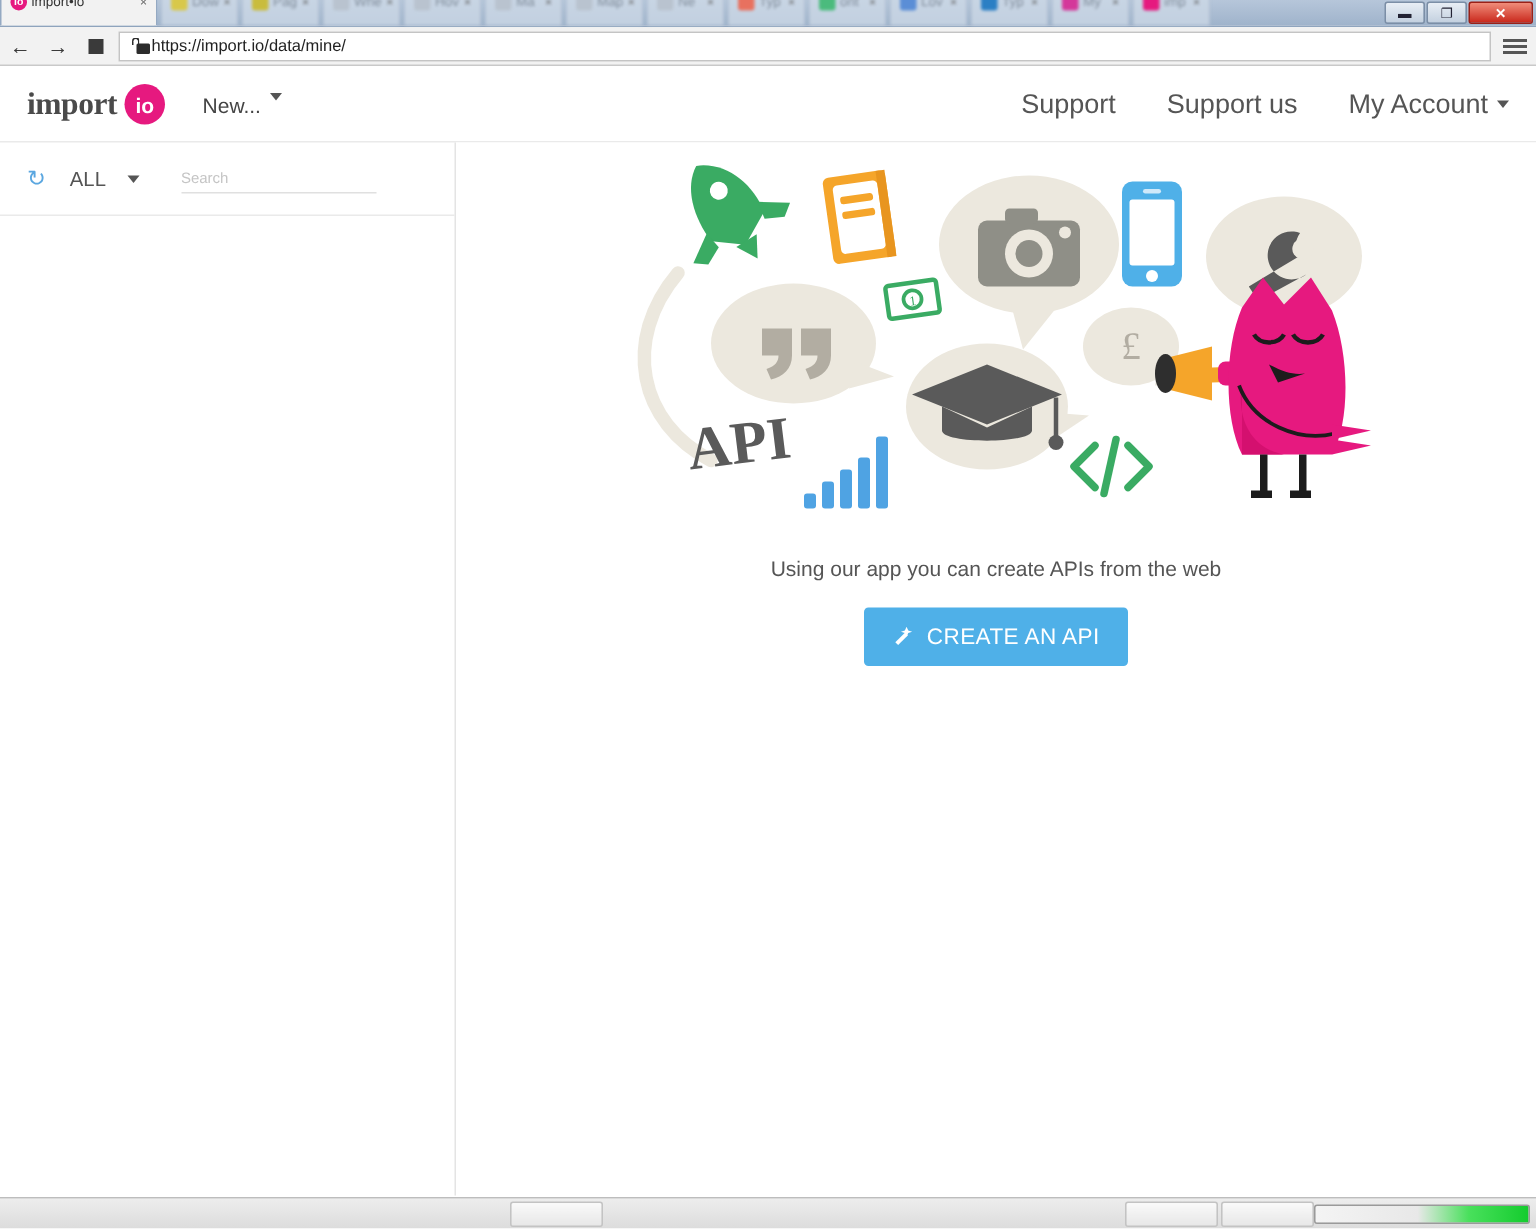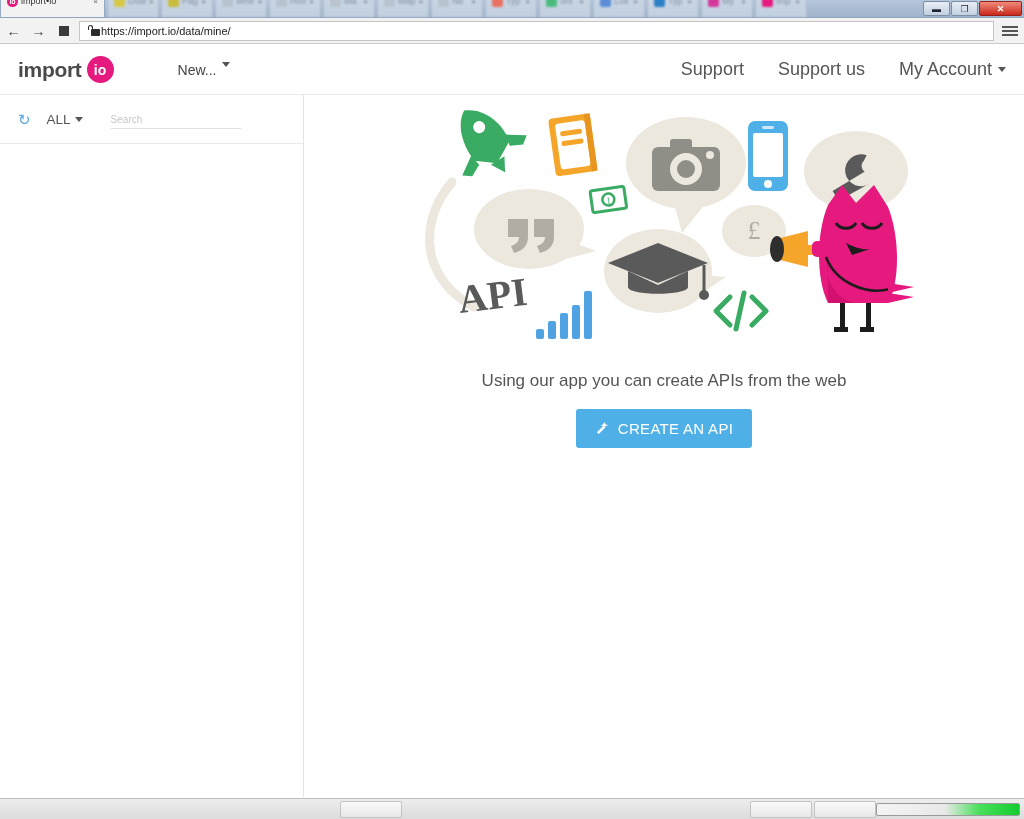--- a/index.html
+++ b/index.html
@@ -111,29 +111,29 @@
   
   .page { position: absolute; top: 45px; left: 0; right: 0; bottom: 21px; background: #fff; }
 
   .apphdr {
     height: 50px;
     display: flex; align-items: center;
     padding: 0 18px;
     border-bottom: 1px solid #eaeaea;
   }
   .logo { display: flex; align-items: center; gap: 5px; }
-  .logo-text { font-size: 21px; font-weight: bold; color: #4a4a4a; letter-spacing: -0.3px; }
+  .logo-text { font-size: 21px; font-weight: bold; color: #4a4a4a; letter-spacing: -0.3px; font-family: Liberation Serif, serif; }
   .logo-badge {
     width: 27px; height: 27px; border-radius: 50%;
     background: #e6197f; color: #fff;
     display: flex; align-items: center; justify-content: center;
     font-size: 14px; font-weight: bold;
   }
   .newmenu {
-    margin-left: 64px;
+    margin-left: 25px;
     font-size: 14px; color: #444;
     display: flex; align-items: flex-start; gap: 6px;
   }
   .caret { width: 0; height: 0; border-left: 4px solid transparent; border-right: 4px solid transparent; border-top: 5px solid #555; }
   .hdr-right { margin-left: auto; display: flex; align-items: center; gap: 34px; }
   .hdr-link { font-size: 18px; color: #555; display: flex; align-items: center; gap: 6px; }
 
   
   .split { display: flex; height: calc(100% - 51px); }
   .sidebar {
@@ -142,39 +142,39 @@
     display: flex; flex-direction: column;
   }
   .sbtools {
     height: 49px;
     display: flex; align-items: center;
     padding: 0 18px;
     gap: 16px;
     border-bottom: 1px solid #eaeaea;
   }
   .refresh-ico { font-size: 15px; color: #5ba7e0; line-height: 1; }
-  .allsel { font-size: 13.5px; color: #555; display: flex; align-items: center; gap: 4px; }
+  .allsel { font-size: 13.5px; color: #555; display: flex; align-items: center; gap: 14px; }
   .searchwrap { margin-left: 12px; flex: 1; }
   .searchwrap input {
     width: 130px;
     border: none; border-bottom: 1px solid #e0e0e0;
     font-size: 10px; color: #333;
     font-family: "Liberation Sans", sans-serif;
     padding: 3px 0; outline: none; background: transparent;
   }
   .searchwrap input::placeholder { color: #c5c5c5; }
   .sbempty {
     padding-top: 33px; text-align: center;
     font-size: 13px; color: #6d6d6d;
   }
 
   .main { flex: 1; position: relative; background: #fff; }
   .hero { position: absolute; top: 0; left: 0; right: 0; text-align: center; padding-top: 12px; }
   .hero-art { width: 520px; height: 260px; margin: 0 auto; display: block; }
-  .hero-cap { font-size: 17px; color: #555; margin-top: 4px; }
+  .hero-cap { font-size: 14px; color: #555; margin-top: 4px; }
   .cta {
     margin-top: 18px;
     display: inline-flex; align-items: flex-start; gap: 8px;
     background: #4fb0e8; color: #fff;
     border: none; border-radius: 3px;
     padding: 11px 19px;
     font-size: 15px; letter-spacing: 0.3px;
     font-family: "Liberation Sans", sans-serif;
     cursor: pointer;
   }

